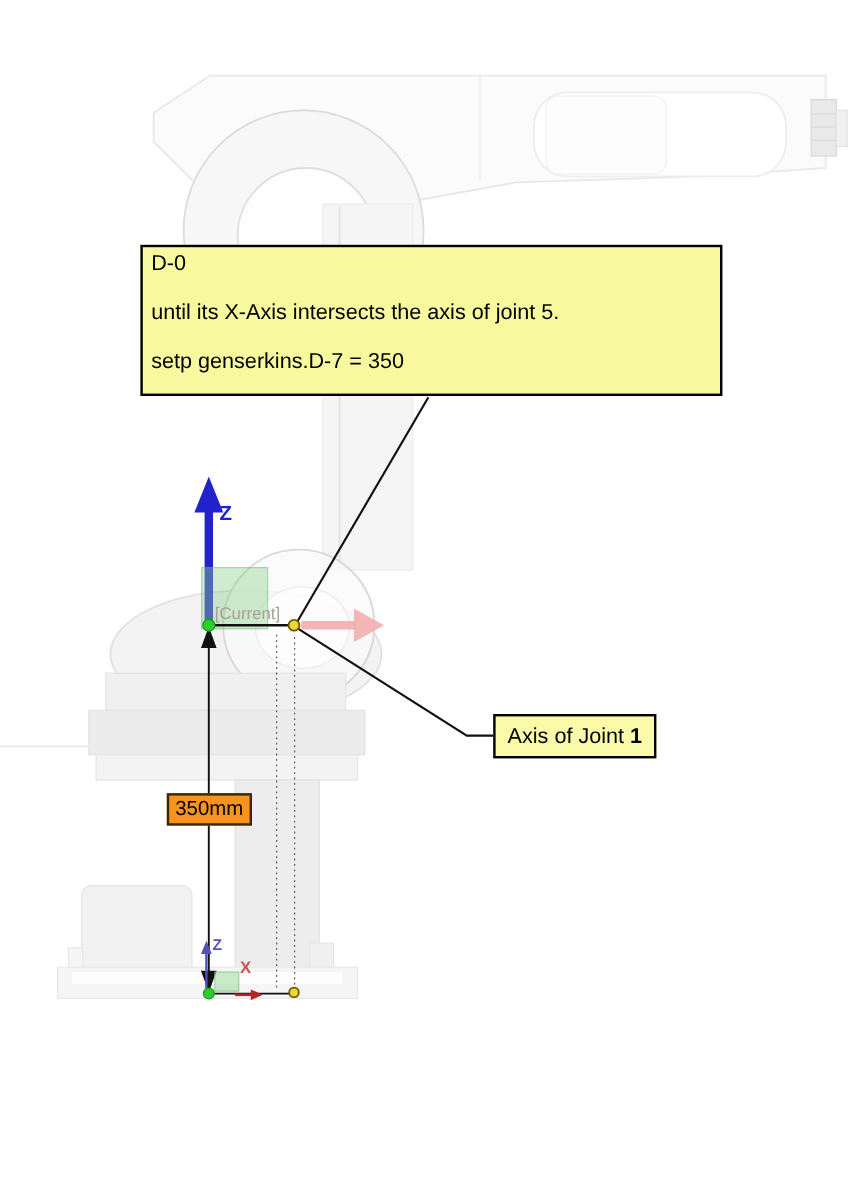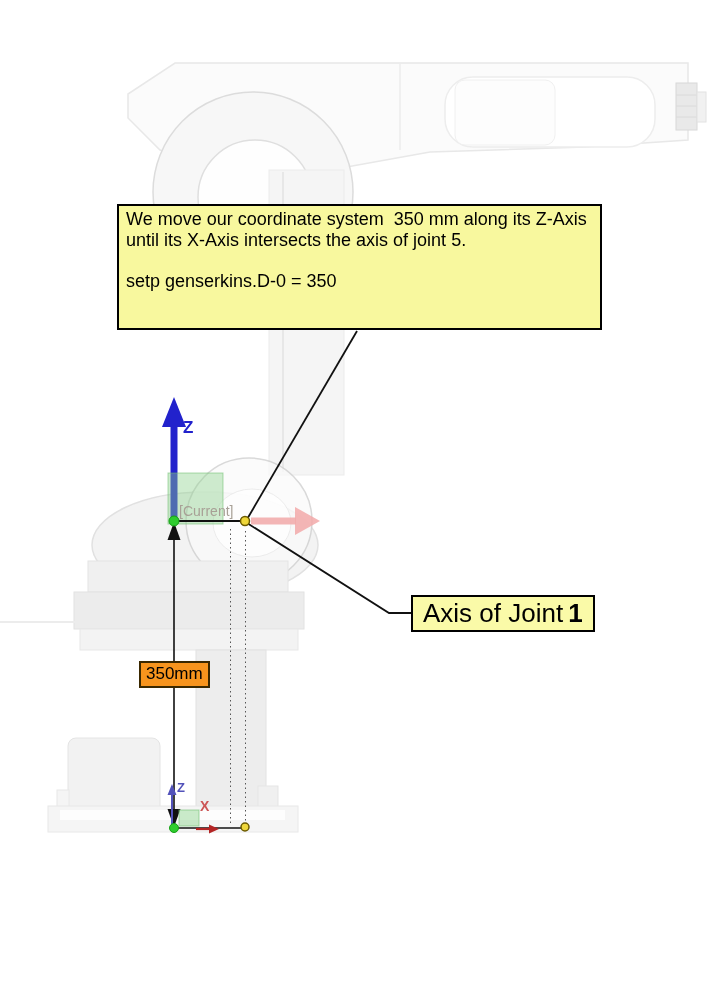--- a/index.html
+++ b/index.html
@@ -24,21 +24,21 @@
   .callout .line { white-space: pre; }
   .callout .title { margin-bottom: 20px; }
   .callout .command { margin-top: 20px; }
 
   
   .joint-label {
     position: absolute; left: 411px; top: 595px;
     background: #FAFAA8;
     border: 2px solid #000;
     padding: 3px 10px 4px 10px;
-    font-size: 26px; line-height: 26px; color: #000;
+    font-size: 18px; line-height: 26px; color: #000;
     white-space: nowrap;
   }
   .joint-label .num { font-weight: bold; margin-left: 5px; }
 
   
   .dim-badge {
     position: absolute; left: 139px; top: 661px;
     background: #F7941D;
     border: 2px solid #3A2800;
     padding: 1px 5px 2px 5px;
@@ -136,23 +136,23 @@
       <line x1="172" y1="826" x2="172" y2="793" stroke-width="2" stroke="#5252BA"></line>
       <polygon points="172,784 167.5,795 176.5,795" fill="#5252BA"></polygon>
       <line x1="196" y1="829" x2="211" y2="829" stroke-width="2.2" stroke="#B32424"></line>
       <polygon points="219,829 209,824.5 209,833.5" fill="#B32424"></polygon>
       <circle cx="174" cy="828" r="4.5" stroke-width="1" stroke="#15A015" fill="#2ECC2E"></circle>
       <circle cx="245" cy="827" r="4" stroke-width="1.5" stroke="#6B5A00" fill="#EFD73A"></circle>
     </g>
   </svg>
 
   <div class="callout">
-    <div class="line">We move our coordinate system  350 mm along its Z-Axis</div>
+    <div class="line title">D-0</div>
     <div class="line">until its X-Axis intersects the axis of joint 5.</div>
-    <div class="line command">setp genserkins.D-0 = 350</div>
+    <div class="line command">setp genserkins.D-7 = 350</div>
   </div>
 
   <div class="joint-label">
     <span>Axis of Joint</span><span class="num">1</span>
   </div>
 
   <div class="dim-badge">350mm</div>
 
   <div class="current-label">[Current]</div>
 

